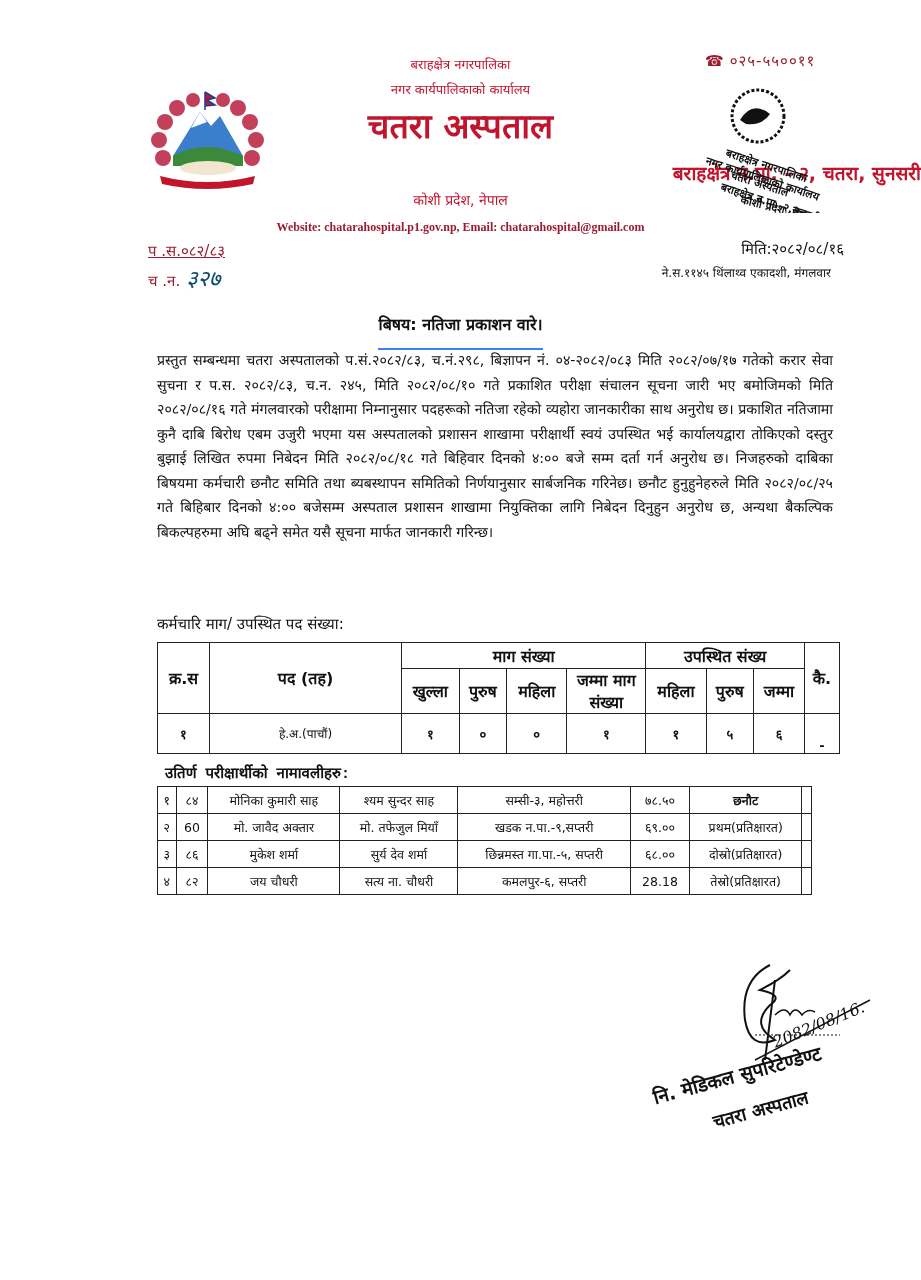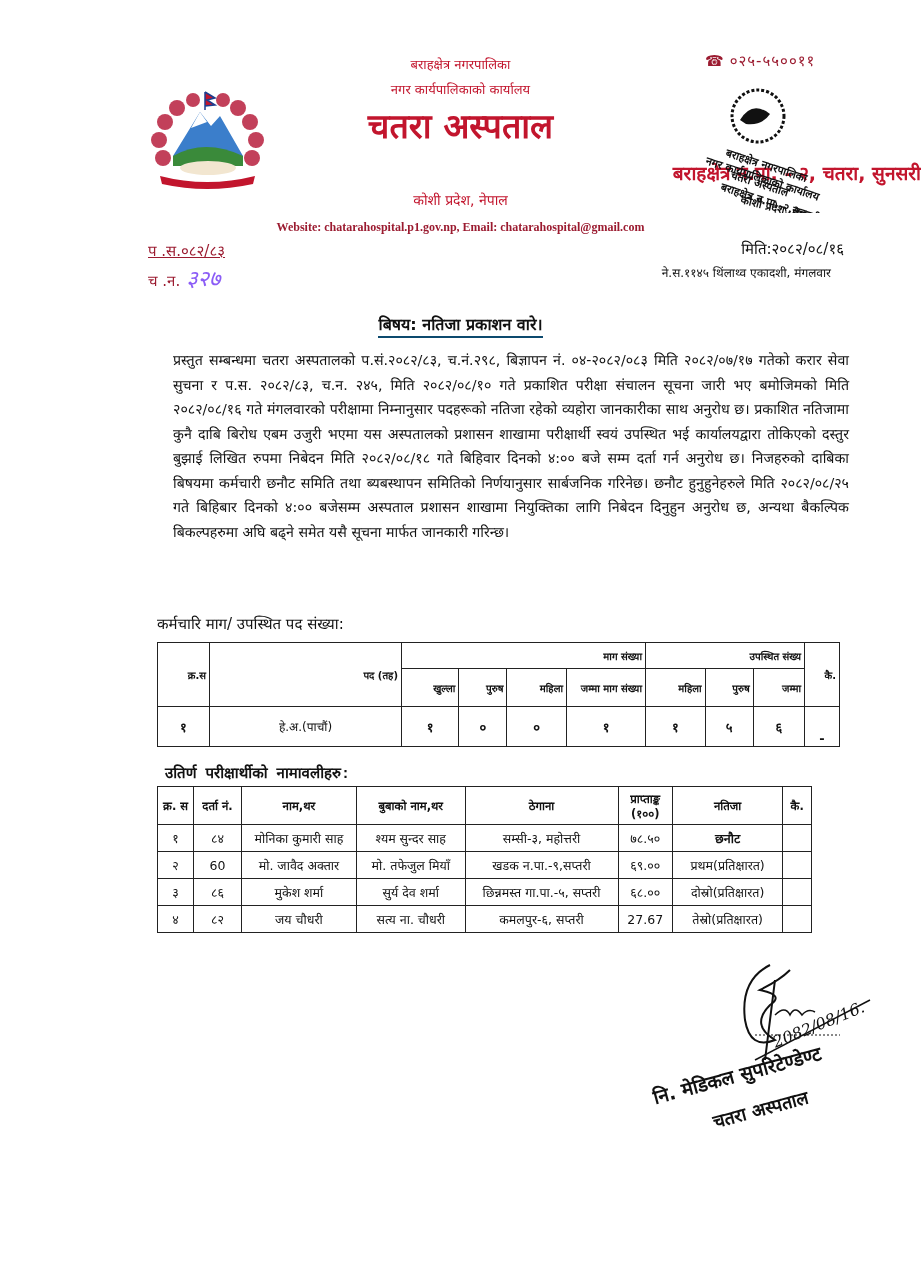--- a/index.html
+++ b/index.html
@@ -18,34 +18,34 @@
   .hdr-web { top: 220px; left: 0; width: 921px; text-align: center; font-size: 12px; font-family: "Liberation Serif", serif; font-weight: bold; }
 
   .phone { top: 50px; left: 705px; font-size: 15px; letter-spacing: 1px; }
   .phone .ph-icon { display: inline-block; margin-right: 5px; }
 
   .emblem { top: 88px; left: 145px; width: 125px; height: 105px; }
   .stamp { top: 78px; left: 700px; width: 140px; height: 135px; }
 
   .ref1 { top: 240px; left: 148px; font-size: 15px; text-decoration: underline; }
   .ref2 { top: 262px; left: 148px; font-size: 15px; }
-  .ref2 .hand { font-family: "DejaVu Serif", serif; font-size: 22px; font-style: italic; margin-left: 6px; color: #8b5cf6; }
+  .ref2 .hand { font-family: "DejaVu Serif", serif; font-size: 22px; font-style: italic; margin-left: 6px; color: #0c4a6e; }
   .date1 { top: 238px; right: 77px; font-size: 15px; font-weight: normal; }
   .date2 { top: 264px; right: 90px; font-size: 12px; font-weight: normal; }
 
   .subject { top: 313px; left: 0; width: 921px; text-align: center; font-size: 16px; font-weight: bold; }
-  .subject span { border-bottom: 2px solid #0c4a6e; padding-bottom: 2px; }
-
-  .body-text { top: 348px; left: 157px; width: 676px; font-size: 14.2px; line-height: 24.5px; text-align: justify; margin-left: 16px; }
+  .subject span { border-bottom: 2px solid #3b82f6; padding-bottom: 14px; }
+
+  .body-text { top: 348px; left: 157px; width: 676px; font-size: 14.2px; line-height: 24.5px; text-align: justify; }
 
   .tbl1-title { top: 613px; left: 157px; font-size: 15px; font-weight: normal; }
   table { border-collapse: collapse; position: absolute; font-size: 12px; }
   td, th { border: 1.5px solid #222; text-align: center; vertical-align: middle; padding: 0 3px; font-weight: normal; }
   .t1 { top: 642px; left: 157px; width: 683px; }
-  .t1 th { font-weight: bold; font-size: 10px; text-align: right; }
+  .t1 th { font-weight: bold; font-size: 16px; }
   .t1 .big { font-size: 13px; font-weight: bold; }
 
   .tbl2-title { top: 762px; left: 165px; font-size: 15px; font-weight: bold; font-family: Liberation Mono, monospace; }
   .t2 { top: 786px; left: 157px; width: 655px; }
   .t2 th { font-weight: bold; font-size: 11.5px; }
   .t2 td { height: 26px; font-size: 12.5px; text-align: center; }
   .t2 td.c { text-align: center; }
 
   .sign { top: 960px; left: 730px; width: 150px; height: 110px; }
   .sig-date { top: 1015px; left: 770px; font-size: 16px; font-style: italic; transform: rotate(-22deg); font-family: "DejaVu Serif", serif; }
@@ -140,30 +140,20 @@
     <td class="big">५</td>
     <td class="big">६</td>
     <td class="big" style="vertical-align:bottom">-</td>
   </tr>
 </tbody>
   </table>
 
 <div class="abs tbl2-title">उतिर्ण परीक्षार्थीको नामावलीहरु:</div>
 <table class="t2">
   <tbody>
-      <tr style="height:38px">
-    <th style="width:30px">क्र. स</th>
-    <th style="width:42px">दर्ता नं.</th>
-    <th style="width:112px">नाम,थर</th>
-    <th style="width:105px">बुबाको नाम,थर</th>
-    <th style="width:150px">ठेगाना</th>
-    <th style="width:48px">प्राप्ताङ्क (१००)</th>
-    <th style="width:105px">नतिजा</th>
-    <th style="width:22px">कै.</th>
-  </tr>
   <tr>
     <td class="c">१</td>
     <td class="c">८४</td>
     <td>मोनिका कुमारी साह</td>
     <td>श्यम सुन्दर साह</td>
     <td>सम्सी-३, महोत्तरी</td>
     <td class="c">७८.५०</td>
     <td style="font-weight:bold">छनौट</td>
     <td></td>
   </tr>
@@ -186,21 +176,21 @@
     <td class="c">६८.००</td>
     <td>दोस्रो(प्रतिक्षारत)</td>
     <td></td>
   </tr>
   <tr>
     <td class="c">४</td>
     <td class="c">८२</td>
     <td>जय चौधरी</td>
     <td>सत्य ना. चौधरी</td>
     <td>कमलपुर-६, सप्तरी</td>
-    <td class="c">27.67</td>
+    <td class="c">28.18</td>
     <td>तेस्रो(प्रतिक्षारत)</td>
     <td></td>
   </tr>
 </tbody>
   </table>
 
 <svg class="abs sign" viewBox="0 0 150 110">
   <path d="M40 5 Q10 20 15 60 Q20 90 45 80 Q20 65 40 45 Q55 35 30 30 Q50 20 60 10" fill="none" stroke="#111" stroke-width="2"></path>
   <path d="M35 100 L45 20" fill="none" stroke="#111" stroke-width="2"></path>
   <path d="M45 55 Q55 45 60 55 Q65 45 72 55 Q78 48 85 52" fill="none" stroke="#111" stroke-width="1.5"></path>

